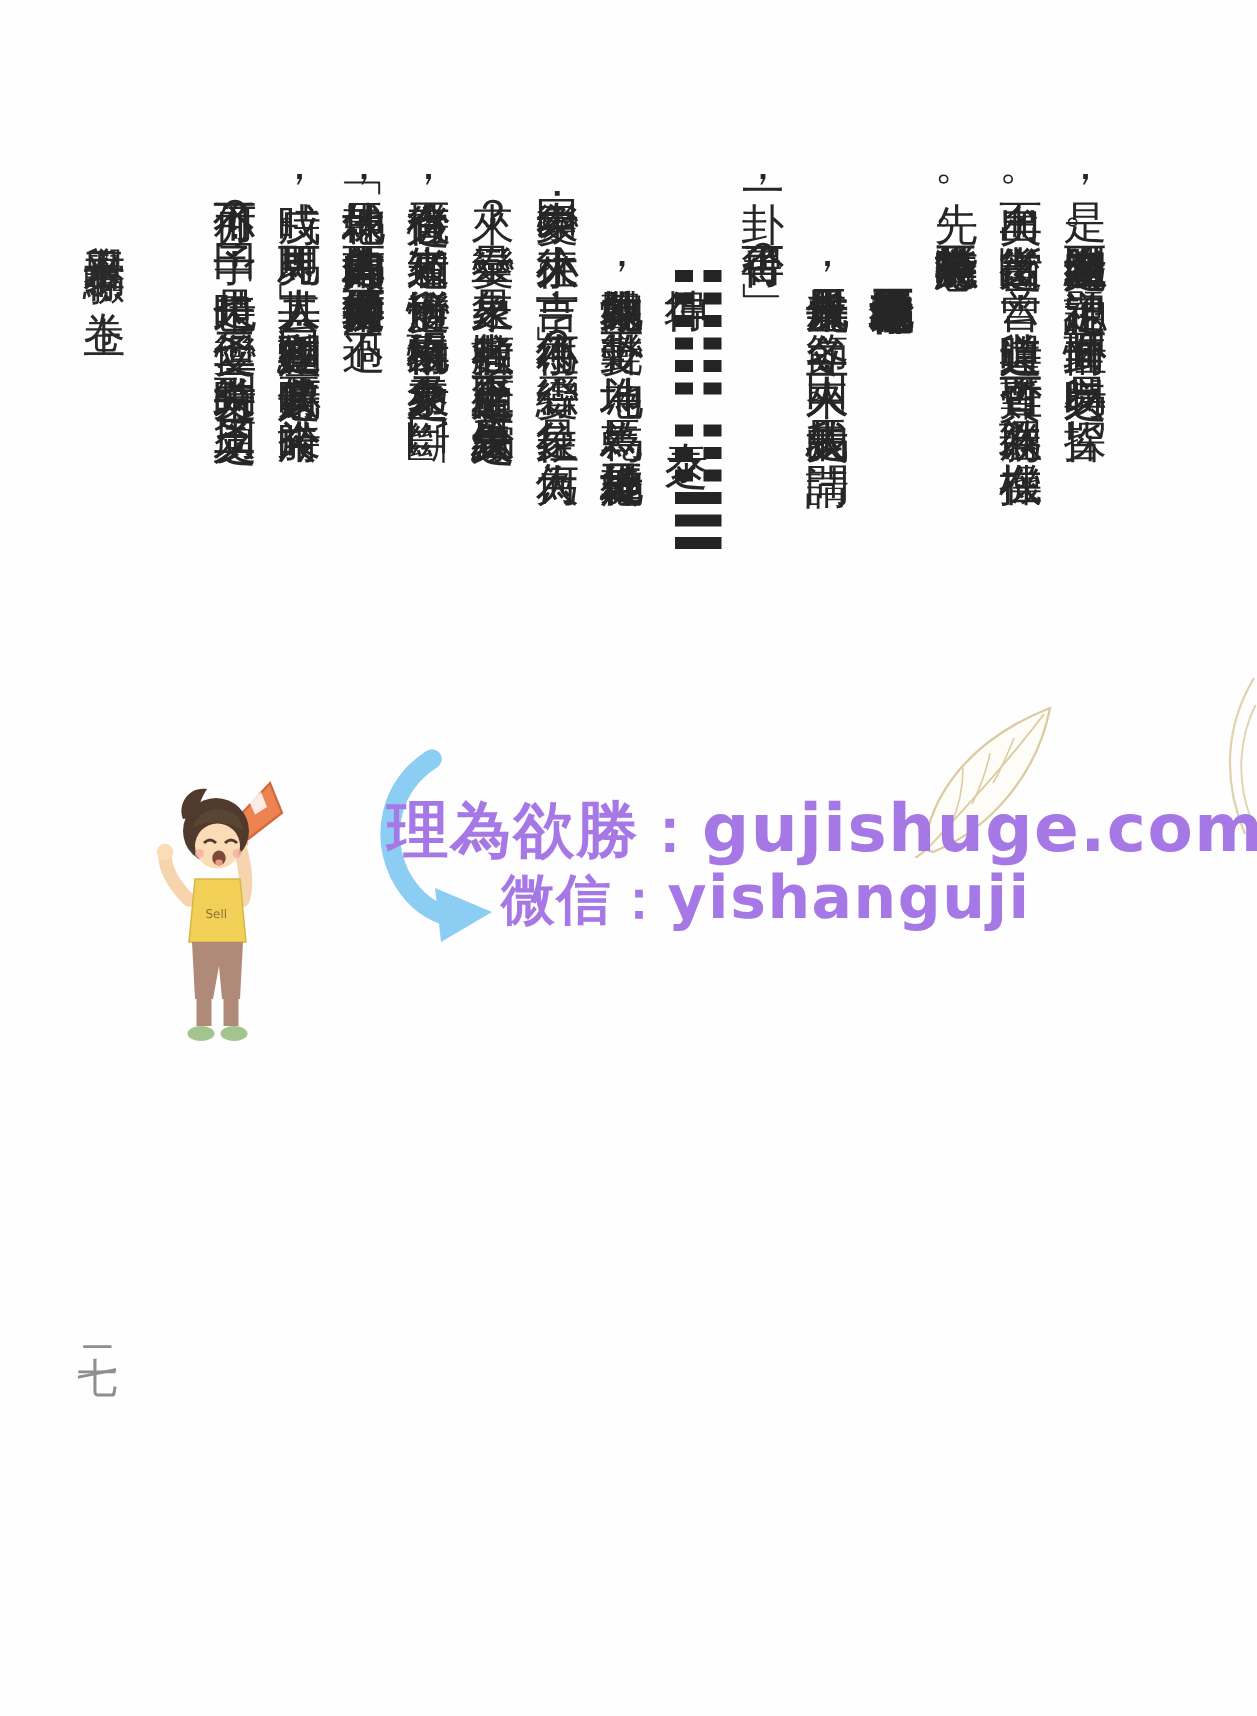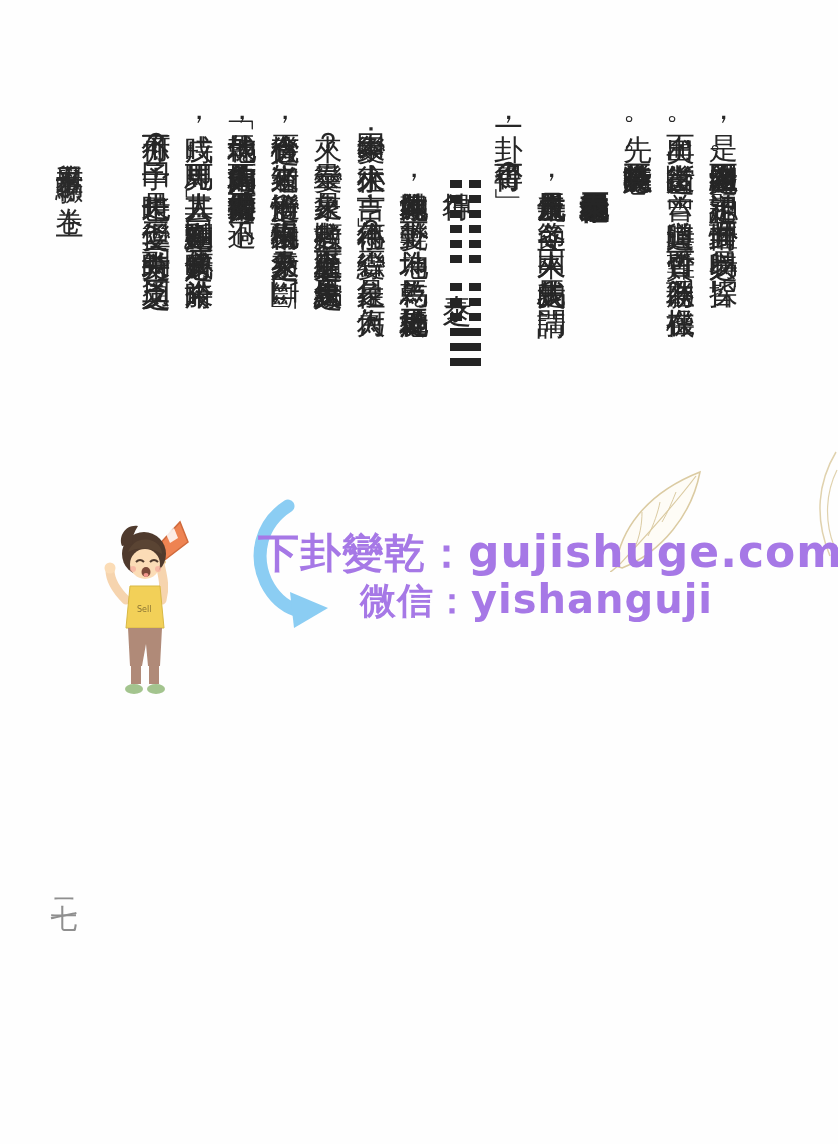--- a/index.html
+++ b/index.html
@@ -28,21 +28,21 @@
   
   .margin-title{position:absolute;left:50px;top:142px;writing-mode:vertical-rl;
     font-size:28px;letter-spacing:2px;color:#2a2a2a;z-index:2;}
   .page-number{position:absolute;left:46px;top:878px;writing-mode:vertical-rl;
     font-size:27px;letter-spacing:5px;color:#8f8f8f;z-index:2;}
 
   
   .watermark{position:absolute;inset:0;z-index:5;pointer-events:none;
     font-family:"DejaVu Sans","Liberation Sans",sans-serif;font-weight:700;}
   .wm-line1{position:absolute;left:258px;top:526px;font-size:41px;letter-spacing:1px;white-space:nowrap;}
-  .wm-line2{position:absolute;left:360px;top:576px;font-size:36px;letter-spacing:1px;white-space:nowrap;}
+  .wm-line2{position:absolute;left:334px;top:576px;font-size:36px;letter-spacing:1px;white-space:nowrap;}
   .wm-url{font-size:44px;}
   .wm-id{font-size:40px;}
 
   .decor{position:absolute;}
   .z-under{z-index:1;}
   .z-over{z-index:4;}
 </style>
 </head>
 <body>
 
@@ -137,20 +137,20 @@
     <ellipse cx="52" cy="173" rx="9" ry="5" fill="#a3c48e"></ellipse>
   </svg>
 
   <svg class="decor z-over" style="left:246px;top:498px" width="104" height="132" viewBox="0 0 104 132">
     <path d="M42,8 C14,26 8,58 20,84 C28,100 38,108 50,112" fill="none" stroke="#8bcdf3" stroke-width="13" stroke-linecap="round"></path>
     <polygon points="44,94 82,110 48,130" fill="#8bcdf3"></polygon>
   </svg>
 
   <div class="watermark">
     <div class="wm-line1">
-      <span class="wm-text" style="color: rgb(166, 120, 230);">下卦變乾：</span><span class="wm-text wm-url" style="color: rgb(166, 120, 230);">gujishuge.com</span>
+      <span class="wm-text" style="color: rgb(166, 120, 230);">理為欲勝：</span><span class="wm-text wm-url" style="color: rgb(166, 120, 230);">gujishuge.com</span>
     </div>
     <div class="wm-line2">
       <span class="wm-text" style="color: rgb(166, 120, 230);">微信：</span><span class="wm-text wm-id" style="color: rgb(166, 120, 230);">yishanguji</span>
     </div>
   </div>
 
 </div>
 
 </body></html>

